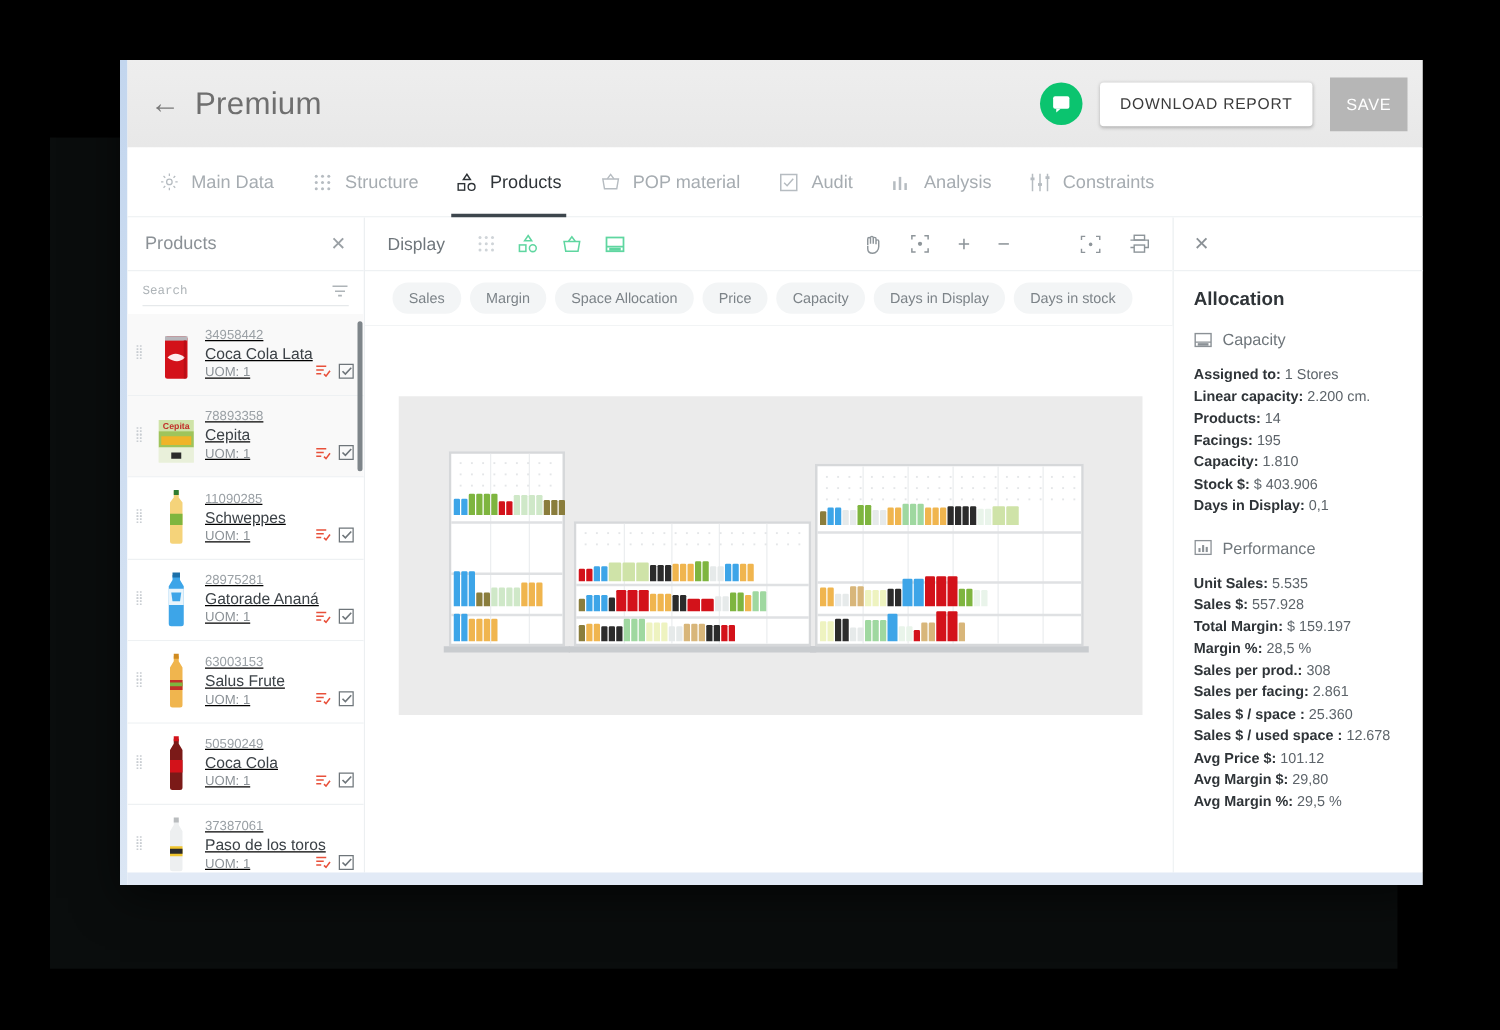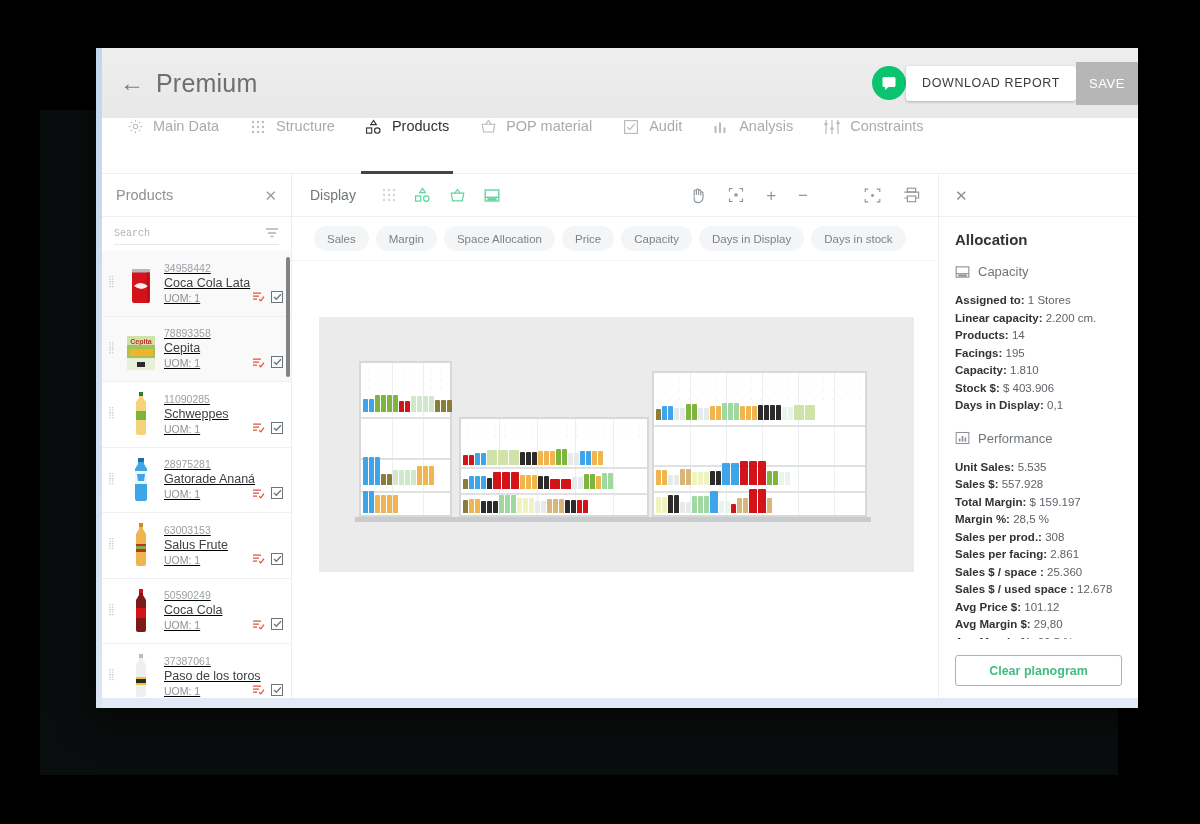--- a/index.html
+++ b/index.html
@@ -47,21 +47,21 @@
     display: flex; align-items: center;
   }
   #back-arrow {
     font-size: 24px; color: #7a7a7a; margin-left: 18px;
     line-height: 1; cursor: pointer;
   }
   #page-title {
     font-size: 25px; color: #6f6f6f; margin-left: 12px; font-weight: 400;
     letter-spacing: .2px;
   }
-  #title-actions { margin-left:auto; display:flex; align-items:center; padding-right:0; }
+  #title-actions { margin-left:auto; display:flex; align-items:center; gap:14px; padding-right:12px; }
   #chat-fab {
     width: 34px; height: 34px; border-radius: 50%;
     background: #0bc46f; display:flex; align-items:center; justify-content:center;
     cursor:pointer;
   }
   #download-report-button {
     background:#ffffff; border:none; border-radius:3px;
     padding: 0 16px; height: 35px;
     font-size: 12.5px; letter-spacing:.6px; color:#3b3b3b;
     font-family:"Liberation Sans",sans-serif;
@@ -76,21 +76,21 @@
     cursor:pointer;
   }
 
   
   #tab-bar {
     position:absolute; left:6px; right:0; top:70px; height:56px;
     background:#fff; border-bottom:1px solid #eceff1;
     display:flex; align-items:center; padding-left:24px; gap:30px;
   }
   .tab {
-    display:flex; gap:9px;
+    display:flex; align-items:center; gap:9px;
     height:56px; font-size:14.5px; color:#a6acb1; cursor:pointer;
     position:relative; white-space:nowrap;
   }
   .tab .tab-ico { width:18px; height:18px; display:flex; align-items:center; justify-content:center; color:#b6bcc1; }
   .tab.active { color:#2f3438; }
   .tab.active .tab-ico { color:#2f3438; }
   .tab.active::after {
     content:""; position:absolute; left:-4px; right:-4px; bottom:0; height:3px;
     background:#3d464d;
   }
@@ -922,18 +922,17 @@
         <div class="stat"><b>Margin %:</b> <span>28,5 %</span></div>
         <div class="stat"><b>Sales per prod.:</b> <span>308</span></div>
         <div class="stat"><b>Sales per facing:</b> <span>2.861</span></div>
         <div class="stat"><b>Sales $ / space :</b> <span>25.360</span></div>
         <div class="stat"><b>Sales $ / used space :</b> <span>12.678</span></div>
         <div class="stat"><b>Avg Price $:</b> <span>101.12</span></div>
         <div class="stat"><b>Avg Margin $:</b> <span>29,80</span></div>
         <div class="stat"><b>Avg Margin %:</b> <span>29,5 %</span></div>
       </div>
 
-      <button id="clear-planogram-button">Clear planogram</button>
       <div style="height:12px"></div>
     </div>
 
   </div>
 </div>
 
 </body></html>

